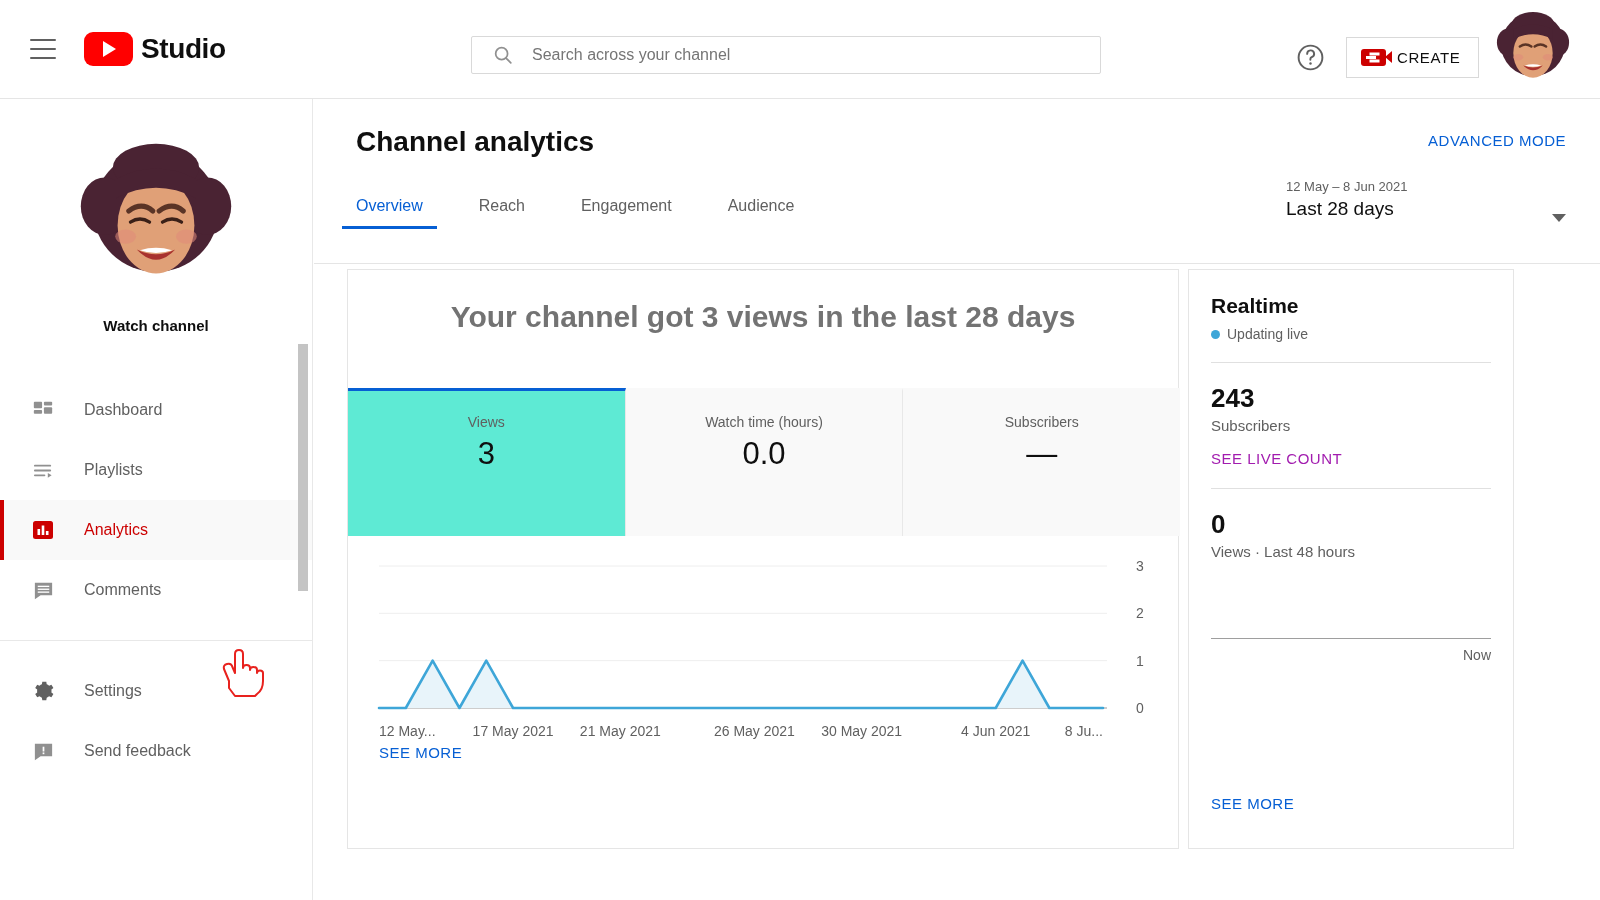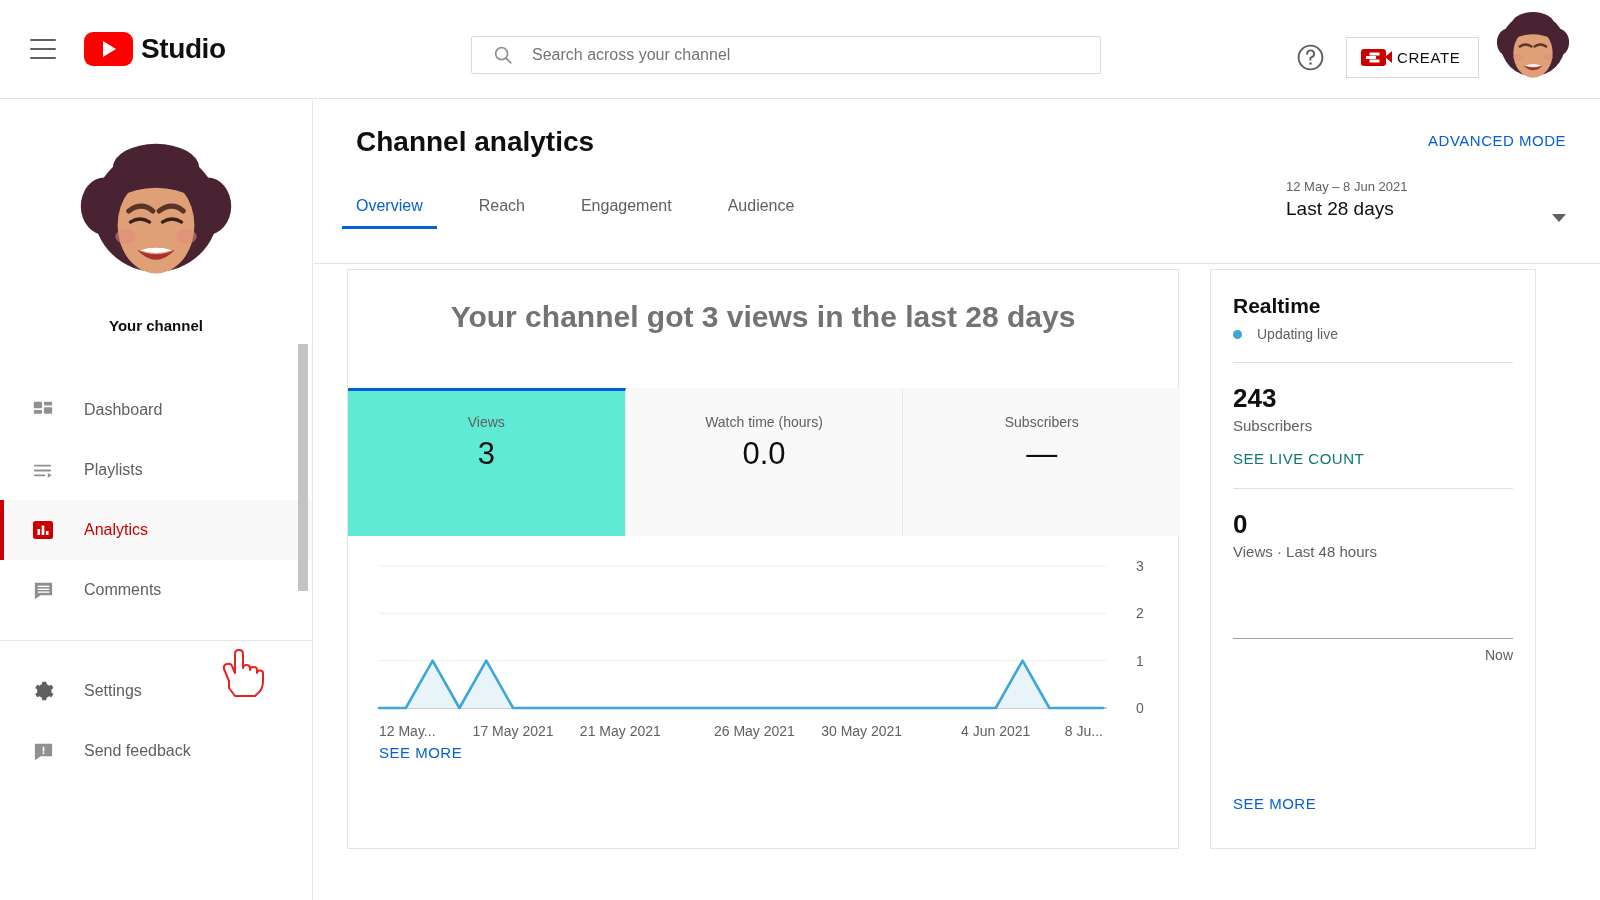--- a/index.html
+++ b/index.html
@@ -196,35 +196,35 @@
   .chart-area { position: absolute; left: 0; top: 266px; width: 832px; height: 250px; }
   .chart-svg { display: block; }
   .see-more-chart {
     position: absolute; left: 31px; top: 474px;
     font-size: 15px; font-weight: 500; letter-spacing: 0.5px;
     color: #065fd4; cursor: pointer;
   }
 
   
   .realtime-card {
-    position: absolute; left: 896px; top: 170px;
+    position: absolute; left: 874px; top: 170px;
     width: 326px; height: 580px;
     background: #fff; border: 1px solid #e5e5e5;
     padding: 24px 22px 0 22px;
   }
   .rt-title { font-size: 21px; font-weight: 700; color: #0f0f0f; }
-  .rt-live { display: flex; align-items: center; gap: 15px; margin-top: 8px; }
+  .rt-live { display: flex; align-items: center; gap: 7px; margin-top: 8px; }
   .rt-dot { width: 9px; height: 9px; border-radius: 50%; background: #3ea6d8; }
   .rt-live-text { font-size: 14px; color: #606060; }
   .rt-hr { height: 1px; background: #e0e0e0; margin: 20px 0 0 0; }
   .rt-big { font-size: 26px; font-weight: 700; color: #0f0f0f; margin-top: 20px; }
   .rt-sub { font-size: 15px; color: #606060; margin-top: 3px; }
   .rt-link {
     font-size: 15px; font-weight: 500; letter-spacing: 0.5px;
-    color: #0f766e; margin-top: 16px; cursor: pointer; display: inline-block;
+    color: #a21caf; margin-top: 16px; cursor: pointer; display: inline-block;
   }
   .rt-now { font-size: 14px; color: #606060; text-align: right; margin-top: 8px; }
   .rt-baseline { height: 1px; background: #9e9e9e; }
   .rt-seemore {
     position: absolute; left: 22px; top: 525px;
     font-size: 15px; font-weight: 500; letter-spacing: 0.5px;
     color: #065fd4; cursor: pointer;
   }
 </style>
 </head>
@@ -297,21 +297,21 @@
         <path d="M33 45 q8 -6 15 0" stroke="#5a3426" stroke-width="3.2" fill="none" stroke-linecap="round"></path>
         <path d="M52 45 q8 -6 15 0" stroke="#5a3426" stroke-width="3.2" fill="none" stroke-linecap="round"></path>
         <path d="M34 52 q6 -4 12 0" stroke="#3a2018" stroke-width="2" fill="none" stroke-linecap="round"></path>
         <path d="M54 52 q6 -4 12 0" stroke="#3a2018" stroke-width="2" fill="none" stroke-linecap="round"></path>
         <ellipse cx="31" cy="61" rx="6.5" ry="4.5" fill="#e08a7a" opacity="0.55"></ellipse>
         <ellipse cx="69" cy="61" rx="6.5" ry="4.5" fill="#e08a7a" opacity="0.55"></ellipse>
         <path d="M38 69 q12 13 24 0 q-12 6 -24 0Z" fill="#a8322e"></path>
         <path d="M40 69.5 q10 3.5 20 0 q-10 -3 -20 0Z" fill="#fff"></path>
       </svg>
     </div>
-    <div class="channel-name">Your channel</div>
+    <div class="channel-name">Watch channel</div>
   </div>
 
   <div class="nav">
     <div class="nav-item">
       <span class="nav-icon">
         <svg width="22" height="22" viewBox="0 0 24 24" fill="#909090">
           <rect x="2" y="3" width="9" height="7" rx="1"></rect>
             <rect x="13" y="3" width="9" height="4" rx="1"></rect>
           <rect x="2" y="12" width="9" height="4" rx="1"></rect>
             <rect x="13" y="9" width="9" height="7" rx="1"></rect>

